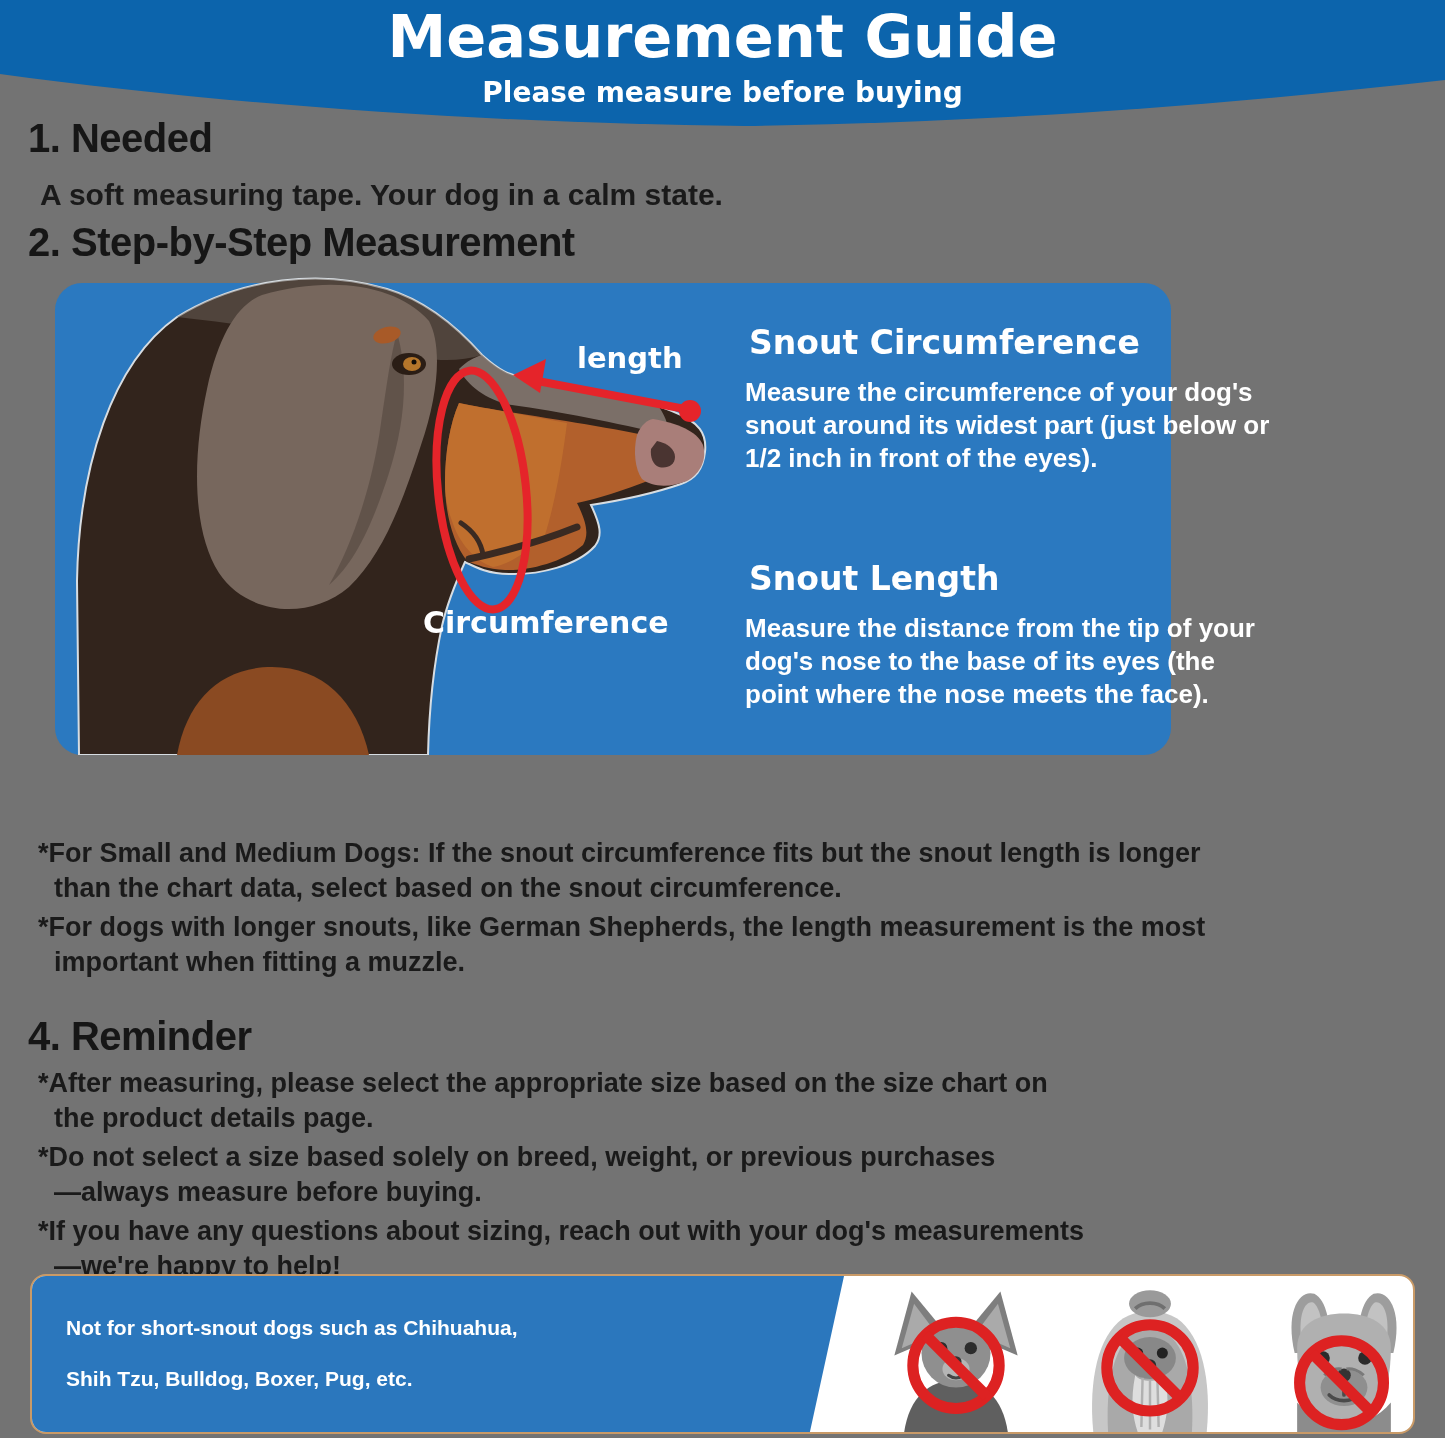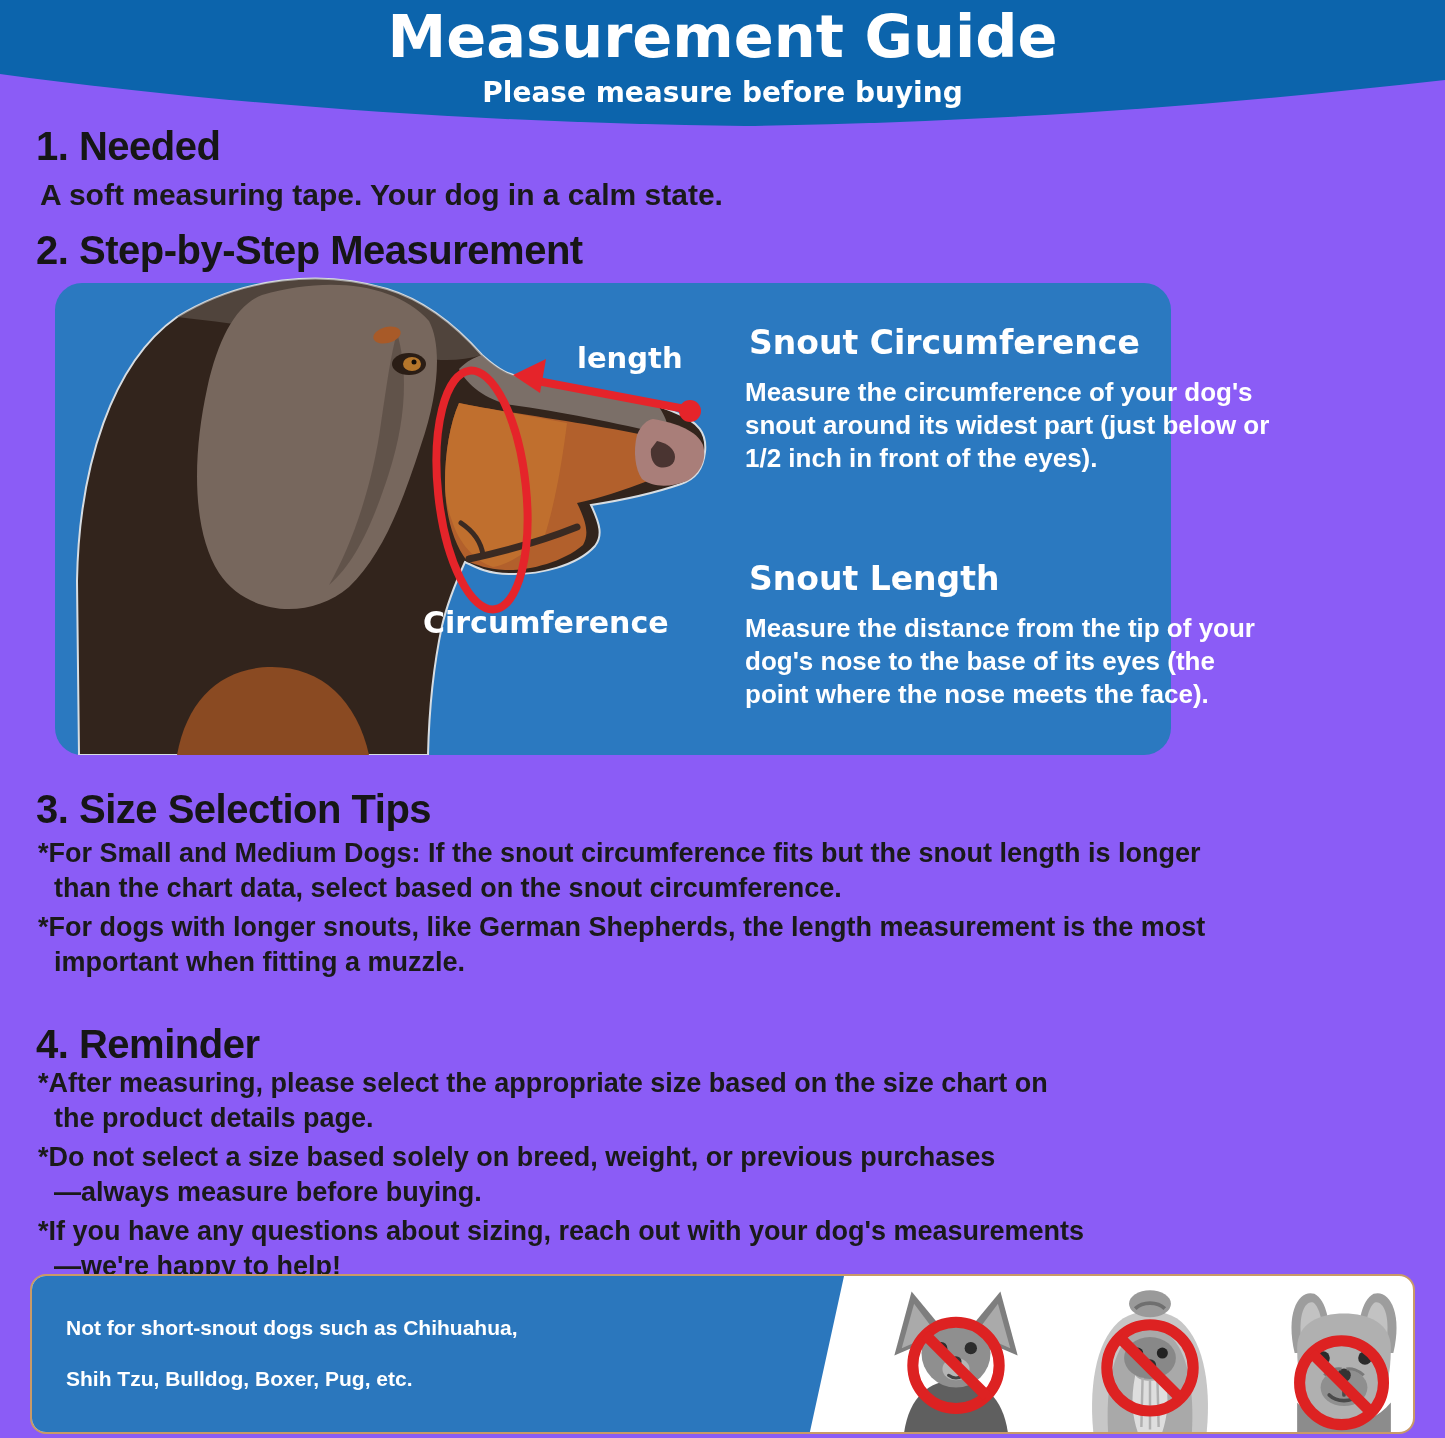--- a/index.html
+++ b/index.html
@@ -1,29 +1,29 @@
 <!DOCTYPE html>
 <html><head>
 <meta charset="utf-8">
 <style>
   html,body{margin:0;padding:0;background:#ffffff;}
-  .page{position:relative;width:1445px;height:1438px;overflow:hidden;background:#8b5cf6;
+  .page{position:relative;width:1445px;height:1438px;overflow:hidden;background:#737373;
         font-family:"Liberation Sans",sans-serif;color:#141414;}
 
   
   .hdr{position:absolute;top:0;left:0;width:1445px;height:135px;}
   .hdr svg{position:absolute;top:0;left:0;}
   .hdr-title{position:absolute;top:2px;left:0;width:100%;text-align:center;
              font-family:"DejaVu Sans",sans-serif;font-weight:bold;font-size:59px;
              color:#ffffff;letter-spacing:0px;}
   .hdr-sub{position:absolute;top:76px;left:0;width:100%;text-align:center;
            font-family:"DejaVu Sans",sans-serif;font-weight:bold;font-size:28px;color:#ffffff;}
 
   
-  .sec-h{position:absolute;left:28px;margin:8px;font-family:"Liberation Sans",sans-serif;
+  .sec-h{position:absolute;left:28px;margin:0;font-family:"Liberation Sans",sans-serif;
          font-weight:bold;font-size:40px;color:#161616;letter-spacing:-0.5px;}
   .body-line{position:absolute;left:28px;margin:12px;font-weight:bold;font-size:30px;color:#1a1a1a;}
 
   .bullets{position:absolute;left:38px;right:10px;}
   .bullet{font-weight:bold;font-size:27px;line-height:35px;color:#1a1a1a;
           white-space:pre-line;padding-left:16px;text-indent:-16px;margin:0 0 4px 0;}
 
   
   .mbox{position:absolute;top:283px;left:55px;width:1116px;height:472px;
         background:#2b79c0;border-radius:27px;}
@@ -128,21 +128,20 @@
       <p>Measure the circumference of your dog's
 snout around its widest part (just below or
 1/2 inch in front of the eyes).</p>
       <h3 class="snout-length-h">Snout Length</h3>
       <p>Measure the distance from the tip of your
 dog's nose to the base of its eyes (the
 point where the nose meets the face).</p>
     </div>
   </div>
 
-  <h2 class="sec-h" style="top:779px;">3. Size Selection Tips</h2>
   <div class="bullets" style="top:836px;">
     <p class="bullet">*For Small and Medium Dogs: If the snout circumference fits but the snout length is longer
 than the chart data, select based on the snout circumference.</p>
     <p class="bullet">*For dogs with longer snouts, like German Shepherds, the length measurement is the most
 important when fitting a muzzle.</p>
   </div>
 
   <h2 class="sec-h" style="top:1014px;">4. Reminder</h2>
   <div class="bullets" style="top:1066px;">
     <p class="bullet">*After measuring, please select the appropriate size based on the size chart on

